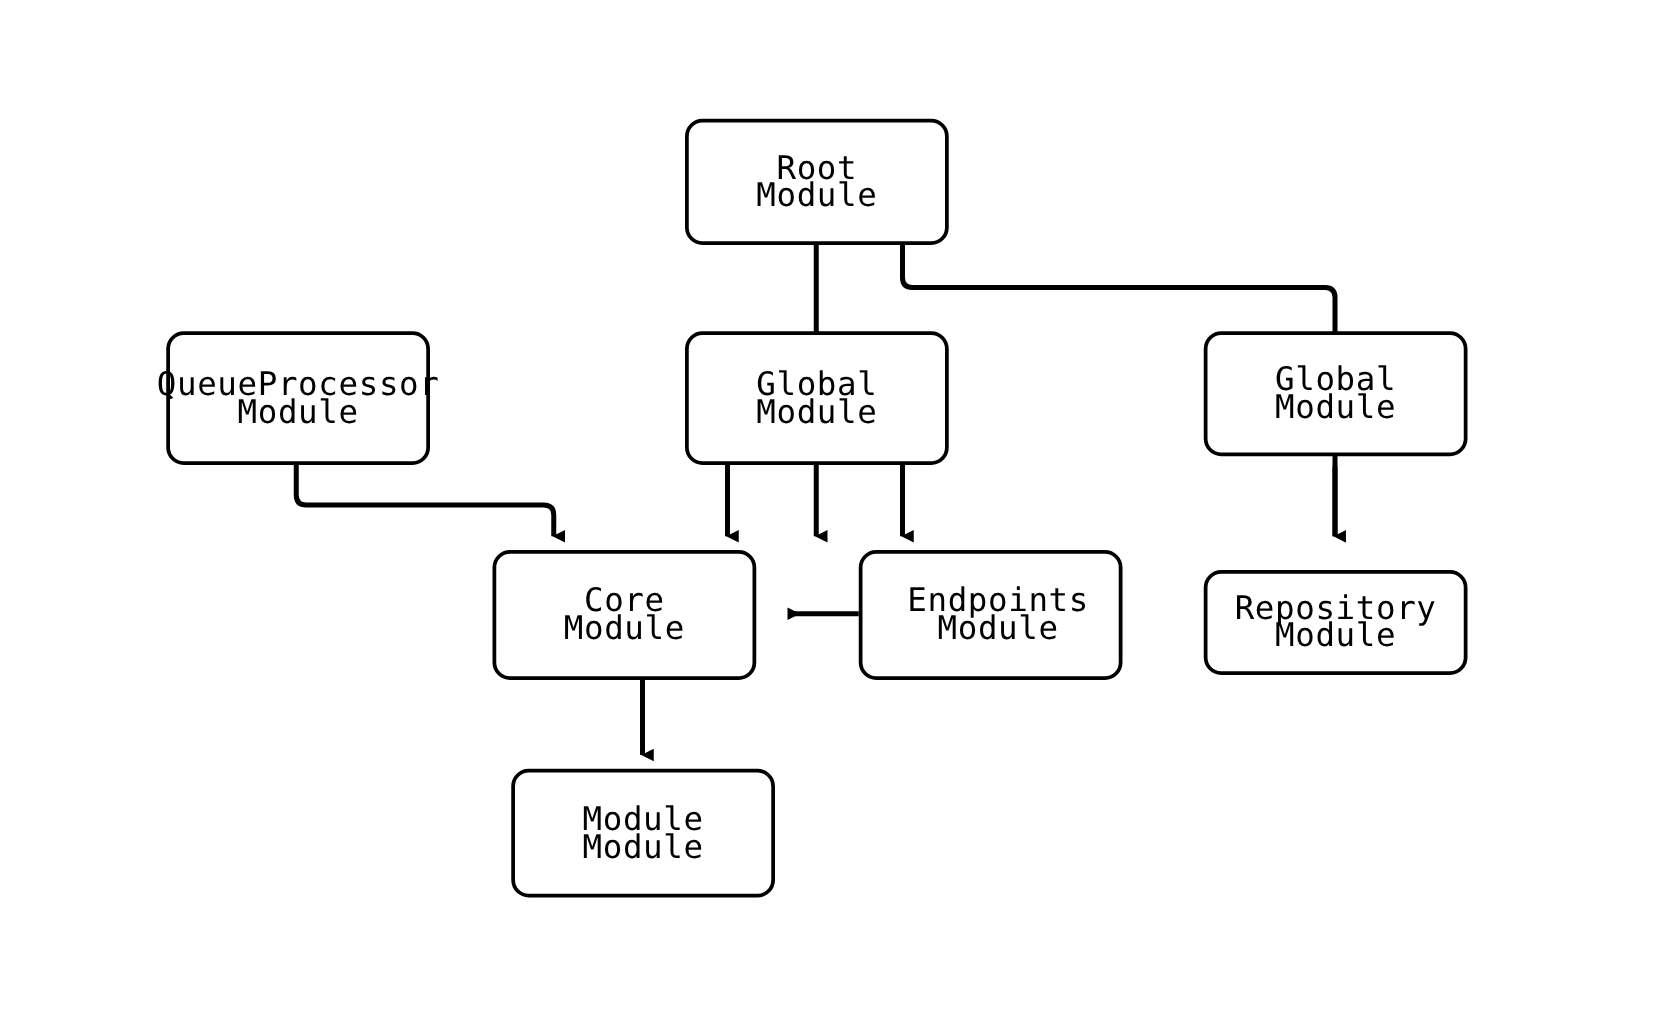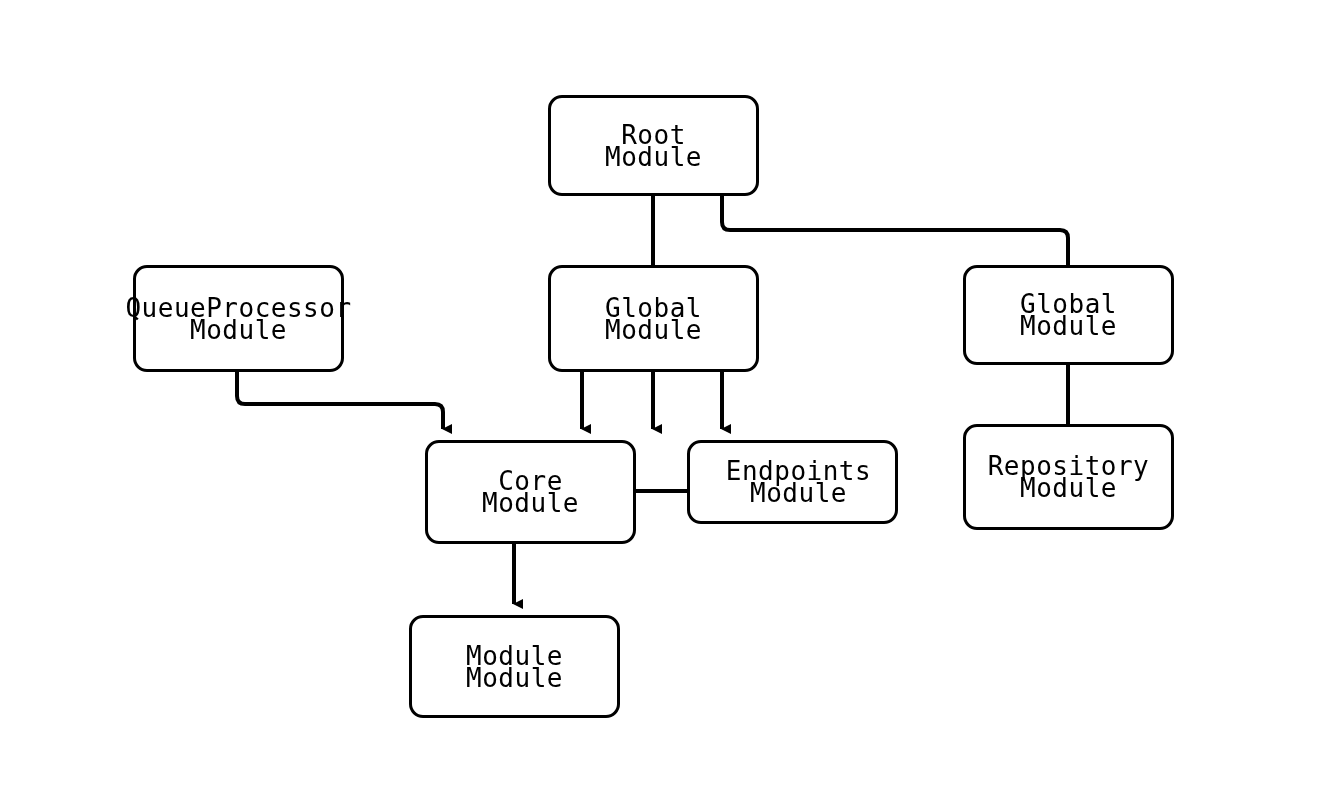--- a/index.html
+++ b/index.html
@@ -94,31 +94,31 @@
   <div class="node" style="left: 548px; top: 265px; width: 211px; height: 107px; background: rgb(255, 255, 255); border-color: rgb(0, 0, 0);">
     <div class="node-label">Global</div>
     <div class="node-label">Module</div>
   </div>
 
   <div class="node" style="left: 963px; top: 265px; width: 211px; height: 100px; background: rgb(255, 255, 255); border-color: rgb(0, 0, 0);">
     <div class="node-label">Global</div>
     <div class="node-label">Module</div>
   </div>
 
-  <div class="node" style="left: 425px; top: 440px; width: 211px; height: 104px; background: rgb(255, 255, 255); border-color: rgb(0, 0, 0);">
+  <div class="node" style="left: 394px; top: 440px; width: 211px; height: 104px; background: rgb(255, 255, 255); border-color: rgb(0, 0, 0);">
     <div class="node-label">Core</div>
     <div class="node-label">Module</div>
   </div>
 
-  <div class="node" style="left: 687px; top: 440px; width: 211px; height: 84px; background: rgb(255, 255, 255); border-color: rgb(0, 0, 0); padding-left: 12px;">
+  <div class="node" style="left: 687px; top: 440px; width: 211px; height: 104px; background: rgb(255, 255, 255); border-color: rgb(0, 0, 0); padding-left: 12px;">
     <div class="node-label">Endpoints</div>
     <div class="node-label">Module</div>
   </div>
 
-  <div class="node" style="left: 963px; top: 424px; width: 211px; height: 106px; background: rgb(255, 255, 255); border-color: rgb(0, 0, 0);">
+  <div class="node" style="left: 963px; top: 456px; width: 211px; height: 84px; background: rgb(255, 255, 255); border-color: rgb(0, 0, 0);">
     <div class="node-label">Repository</div>
     <div class="node-label">Module</div>
   </div>
 
   <div class="node" style="left: 409px; top: 615px; width: 211px; height: 103px; background: rgb(255, 255, 255); border-color: rgb(0, 0, 0);">
     <div class="node-label">Module</div>
     <div class="node-label">Module</div>
   </div>
 
 </div>

